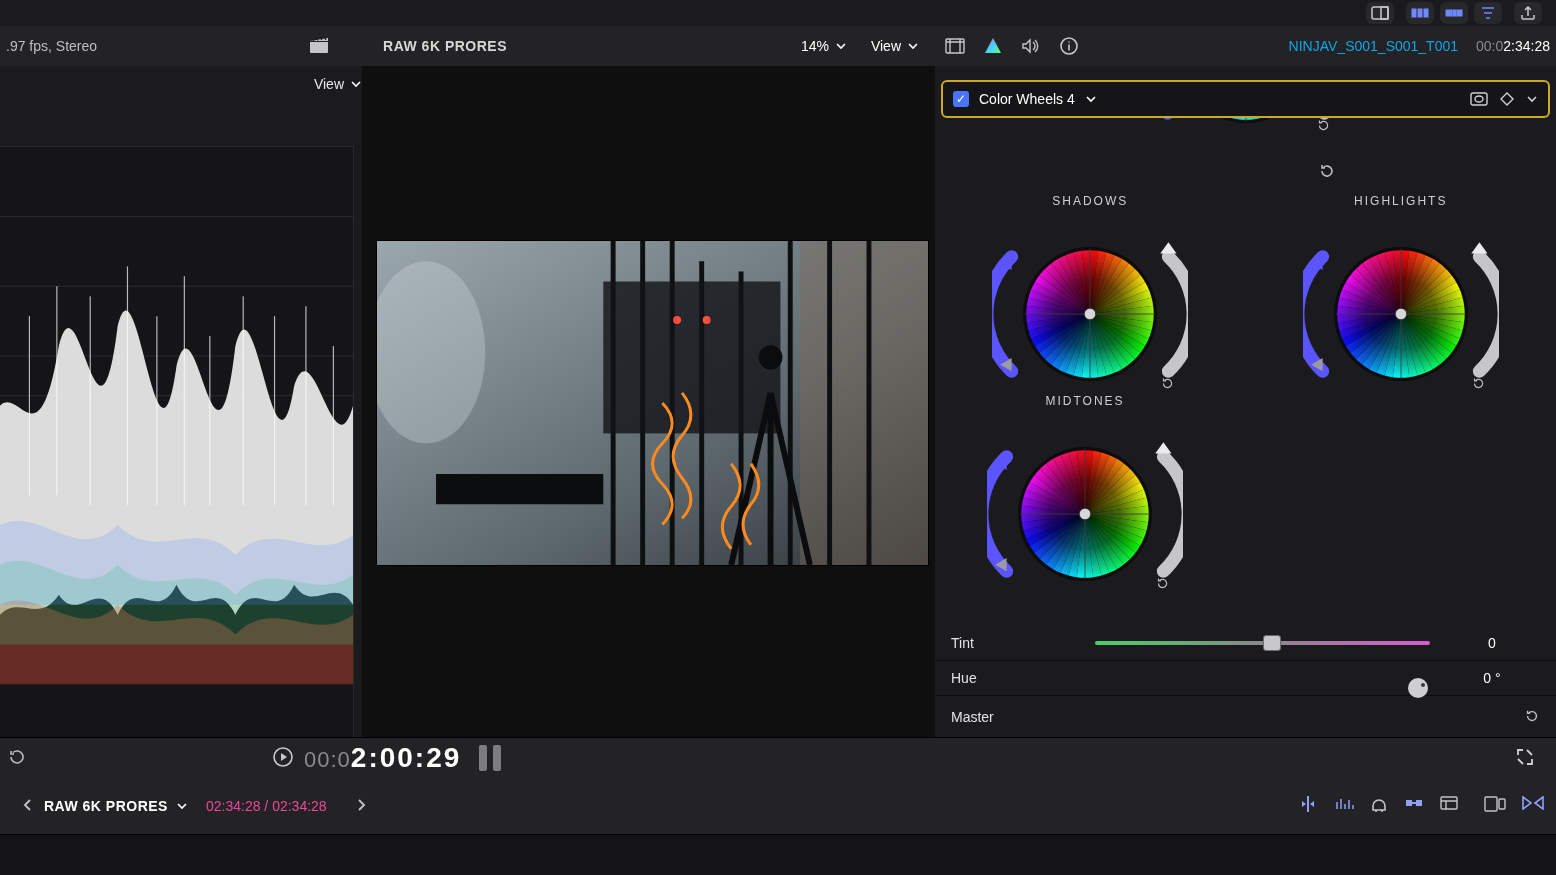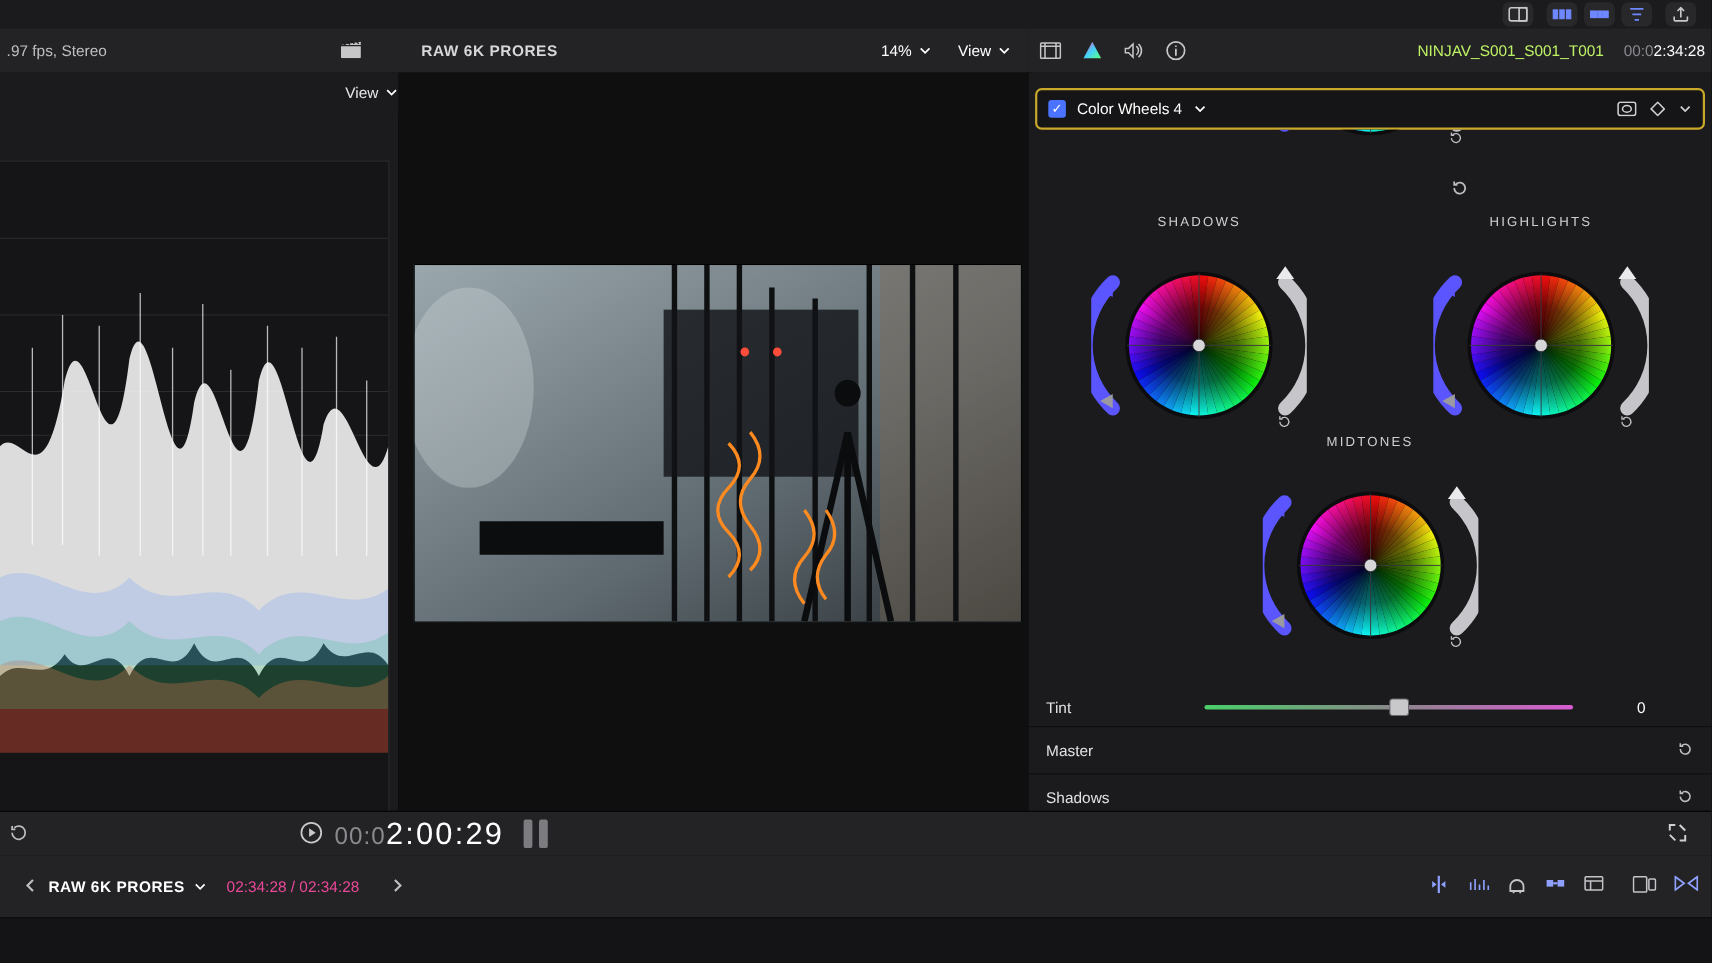--- a/index.html
+++ b/index.html
@@ -43,21 +43,21 @@
   .header-left .right{margin-left:auto;display:flex;align-items:center;gap:24px;padding-right:16px;color:#fff;text-align:right;}
   .drop{display:flex;align-items:center;gap:6px;cursor:pointer}
 
   .header-right{
     position:absolute;left:935px;right:0;top:26px;height:40px;background:var(--bg2);
     display:flex;align-items:center;padding:0 6px;border-bottom:1px solid #0a0a0a;
   }
   .header-right .tabs{display:flex;gap:10px;align-items:center;}
   .header-right .tabs .ticon{width:28px;height:24px;display:flex;align-items:center;justify-content:center;border-radius:4px;color:#c6c6c9}
   .header-right .tabs .ticon.active{color:#fff}
-  .header-right .clipname{margin-left:auto;color:#bef264}
+  .header-right .clipname{margin-left:auto;color:#0ea5e9}
   .header-right .tc{margin-left:18px;color:#8a8a8f}
   .header-right .tc .emph{color:#fff}
 
   
   .view-row{position:absolute;left:0;top:66px;width:362px;height:36px;background:var(--bg1);display:flex;align-items:center;justify-content:flex-end;padding-right:14px;color:#e7e7ea}
   .playhead-icon{position:absolute;left:333px;top:116px;color:#9b9ba0}
 
   
   .scopes{
     position:absolute;left:0;top:104px;width:362px;bottom:134px;
@@ -93,21 +93,21 @@
 
   
   .group{display:flex;align-items:center;padding:0 16px;height:42px;border-bottom:1px solid #0e0e10;color:#e2e2e6}
   .group .caret{margin-left:auto;color:#bdbdc2}
 
   
   .transport{position:absolute;left:0;right:0;bottom:96px;height:40px;background:var(--bg2);display:flex;align-items:center;padding:0 8px;border-top:1px solid #000;border-bottom:1px solid #000}
   .transport .loop{color:#bababf}
   .transport .clock{display:flex;align-items:baseline;margin-left:10px}
   .transport .dim{color:#8a8a8f;font-size:22px;letter-spacing:1px}
-  .transport .big{color:#fff;font-size:28px;font-weight:400;letter-spacing:2px}
+  .transport .big{color:#fff;font-size:28px;font-weight:700;letter-spacing:2px}
   .transport .bars{margin-left:18px;display:flex;gap:6px}
   .bar{width:8px;height:26px;background:#7b7b80;border-radius:2px}
   .transport .expand{margin-left:auto;color:#cfcfd3;margin-right:14px}
   .save-preset{position:absolute;right:18px;bottom:102px;background:linear-gradient(180deg,#4a4a4f,#2f2f33);border:1px solid #1b1b1e;border-radius:6px;padding:6px 12px;color:#fff;font-size:13px}
 
   
   .timeline{position:absolute;left:0;right:0;bottom:40px;height:56px;background:var(--bg2);display:flex;align-items:center;padding:0 12px;border-bottom:1px solid #000}
   .timeline .nav-arrow{color:#bdbdc2;padding:0 10px}
   .timeline .name{color:#fff;font-weight:600;letter-spacing:.5px}
   .timeline .tc{color:#ec4899;margin-left:18px}
@@ -586,21 +586,21 @@
       <line x1="18" y1="98" x2="178" y2="98" stroke="#3a3a40" stroke-width="1"></line>
       <circle cx="98" cy="98" r="7" fill="#d6d6d9" stroke="#2a2a2e"></circle>
     </g>
 
     <g transform="translate(208,176)">
                   <path d="M2 7a5 5 0 1 0 1.5-3.5M2 1v3h3" fill="none" stroke="#bdbdc2" stroke-width="1.5"></path>
                 </g>
   </svg></div>
       </div>
     </div>
-    <div style="display:flex;justify-content:center;margin-top:-22px;">
+    <div style="display:flex;margin-top:-22px;">
       <div class="wheel-block" style="margin-top:4px">
         <span class="label">MIDTONES</span>
         <div class="wheel">
   <svg viewBox="0 0 240 196">
 
     <path d="M24 28 A96 96 0 0 0 24 168" fill="none" stroke="#5a55ff" stroke-width="16" stroke-linecap="round"></path>
     <path d="M24 28 l-14 8 14 8z" fill="#5a55ff"></path>
     <path d="M24 168 l-14 -8 14 -8z" fill="#9a9aa0"></path>
 
     <path d="M216 28 A96 96 0 0 1 216 168" fill="none" stroke="#c6c6ca" stroke-width="16" stroke-linecap="round"></path>
@@ -677,20 +677,30 @@
   </div>
 
   <div class="sliders">
     <div class="srow">
       <span class="lbl">Tint</span>
       <div class="track" style="background:linear-gradient(90deg,#49d06a,#888,#d85bd2)">
             <div class="thumb" style="left:50%"></div>
           </div>
       <span class="val">0</span>
     </div>
+    <div class="srow">
+      <span class="lbl">Hue</span>
+      <div class="track" style="background:transparent;display:flex;justify-content:flex-end">
+            <svg width="24" height="24" viewBox="0 0 24 24">
+              <circle cx="12" cy="12" r="10" fill="#cfcfd3"></circle>
+              <circle cx="17" cy="9" r="2" fill="#3a3a3e"></circle>
+            </svg>
+          </div>
+      <span class="val">0  °</span>
+    </div>
     <div class="group">
       <span>Master</span>
       <span class="caret"><svg width="16" height="16" viewBox="0 0 18 18" fill="none" stroke="#bdbdc2" stroke-width="1.6">
               <path d="M4 9a5 5 0 1 0 1.5-3.5M4 3v3h3"></path>
             </svg></span>
     </div>
     <div class="group">
       <span>Shadows</span>
       <span class="caret"><svg width="16" height="16" viewBox="0 0 18 18" fill="none" stroke="#bdbdc2" stroke-width="1.6">
               <path d="M4 9a5 5 0 1 0 1.5-3.5M4 3v3h3"></path>

